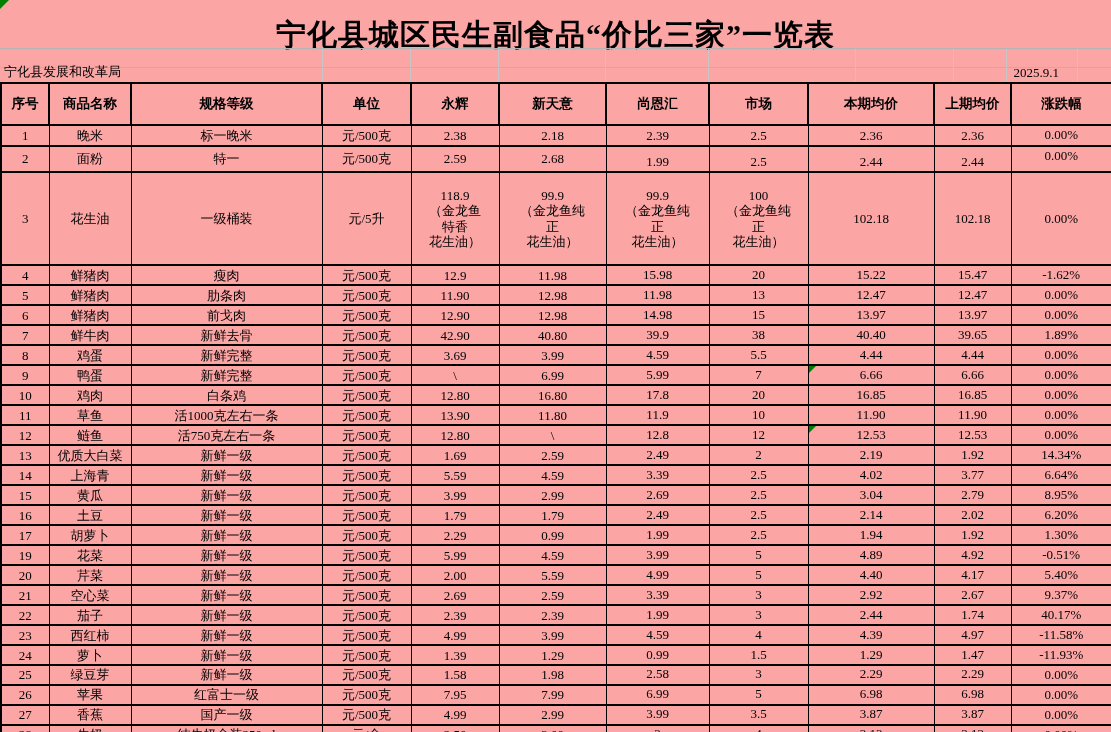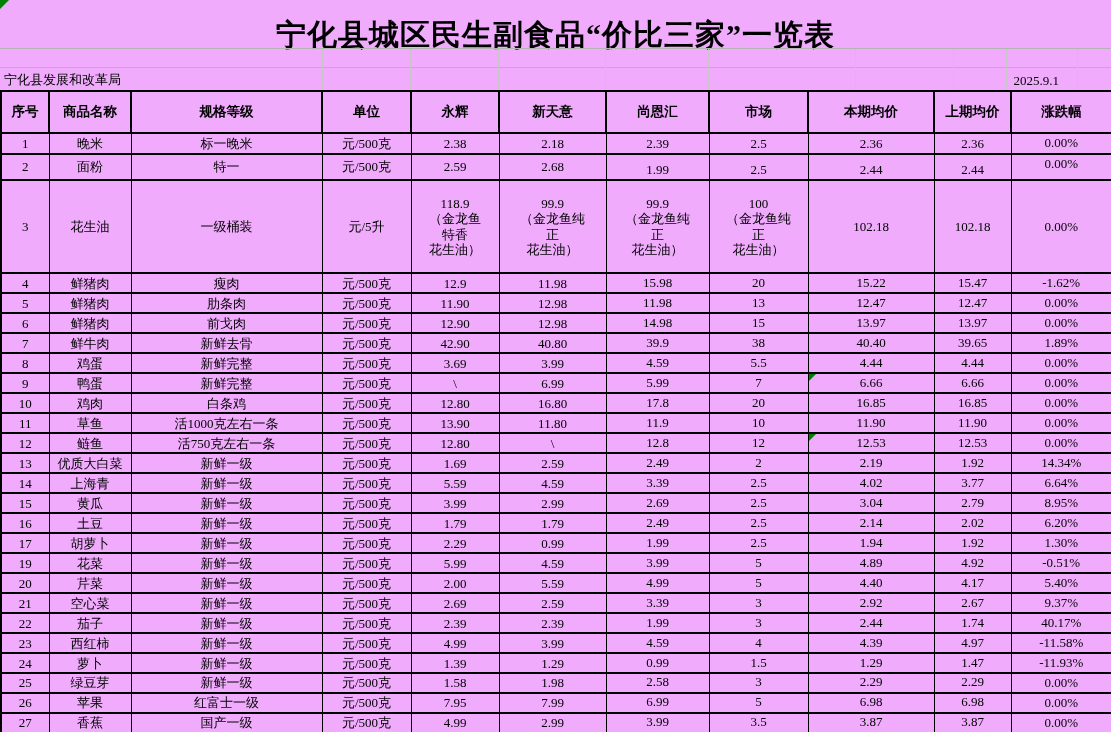--- a/index.html
+++ b/index.html
@@ -2,41 +2,41 @@
 <html><head>
 <meta charset="utf-8">
 <style>
   * { box-sizing: border-box; margin: 0; padding: 0; }
   html,body { background:#fff; }
   body {
     width: 1111px; height: 732px; overflow: hidden;
     font-family: "Liberation Serif", "DejaVu Serif", serif;
     color:#000;
   }
-  .sheet { position: relative; width: 1111px; height: 732px; background:#f0abfc; }
+  .sheet { position: relative; width: 1111px; height: 732px; background:#fca5a5; }
 
   
   .corner-flag {
     position:absolute; top:0; left:0; width:0; height:0; z-index:5;
     border-top:9px solid #008000; border-right:9px solid transparent;
   }
 
   
   .title-row {
     height:48px; display:flex; align-items:flex-end; justify-content:center;
     overflow:visible;
   }
   .page-title {
     font-weight:bold; font-size:30px; line-height:34px;
     letter-spacing:1px; transform:translateY(4px);
     font-family:"Liberation Serif","DejaVu Serif",serif;
   }
 
   
-  .grid-strip { position:relative; height:42px; border-top:1px solid #b4b4b4; }
+  .grid-strip { position:relative; height:34px; border-top:1px solid #b4b4b4; }
   .grid-strip .hline { position:absolute; left:0; right:0; top:18px; height:1px; background:#b4b4b4; }
   .grid-strip .vline { position:absolute; top:0; bottom:0; width:1px; background:#c6c6c6; }
   .agency-label {
     position:absolute; left:4px; bottom:1px; font-size:13px; white-space:nowrap; z-index:2;
   }
   .date-label {
     position:absolute; right:52px; bottom:1px; font-size:13px; white-space:nowrap; z-index:2;
   }
 
   

